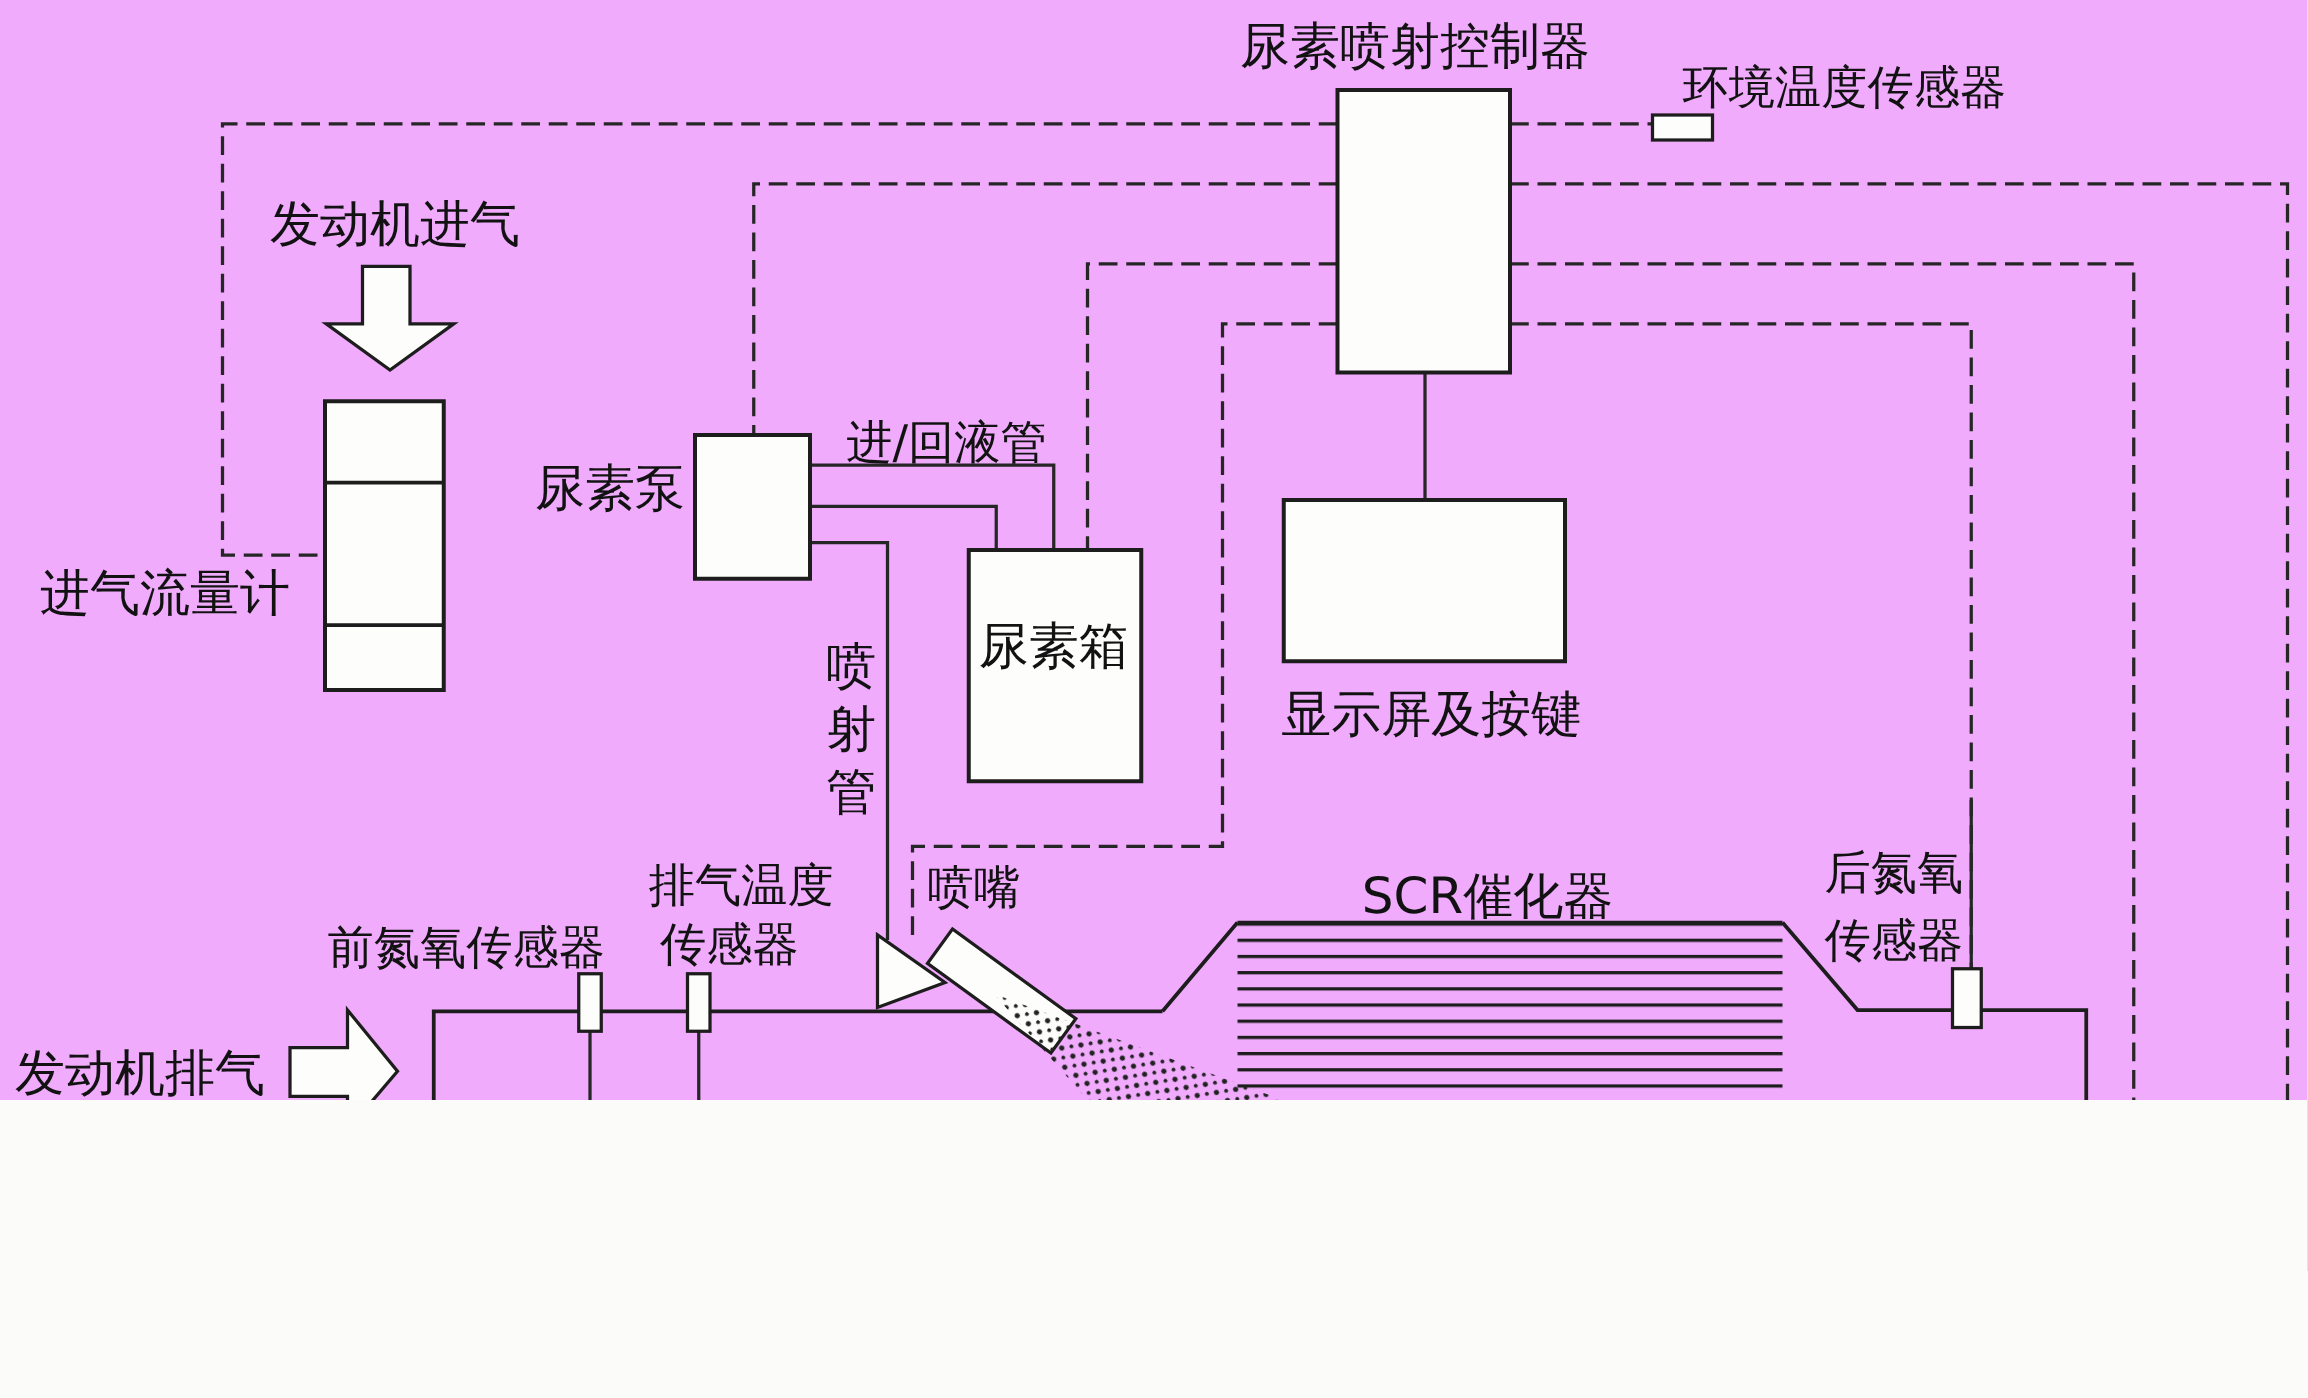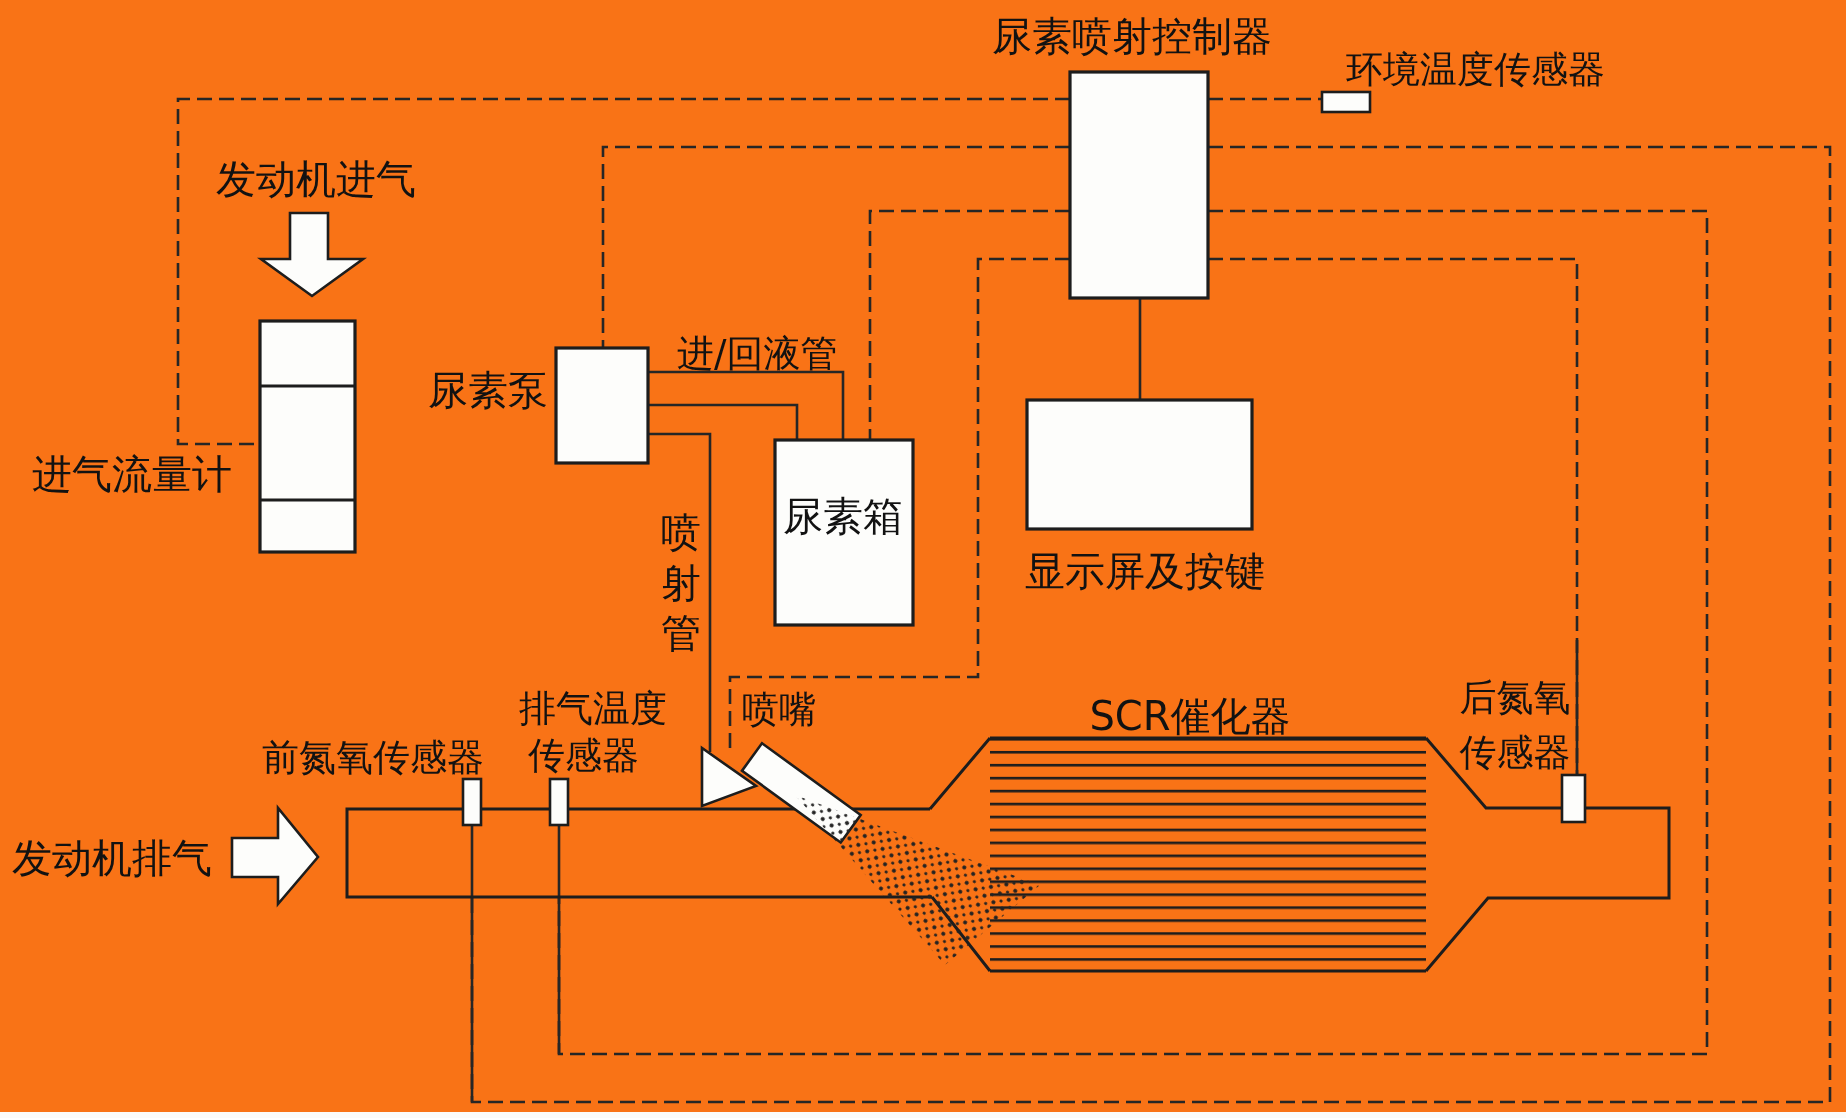--- a/index.html
+++ b/index.html
@@ -1,16 +1,16 @@
 <!DOCTYPE html>
 <html><head>
 <meta charset="utf-8">
 <style>
   html,body{margin:0;padding:0;background:#fbfbf9;overflow:hidden;}
-  .stage{width:1846px;height:1112px;position:relative;background:#f97316;}
+  .stage{width:1846px;height:880px;position:relative;background:#f0abfc;}
   svg{display:block;}
   text{font-family:"DejaVu Sans","Liberation Sans",sans-serif;fill:#121212;}
   .lbl{font-size:40px;}
   .lbl-sm{font-size:37px;}
   .wire{fill:none;stroke:#262626;stroke-width:2.6;stroke-dasharray:15 7;}
   .pipe{fill:none;stroke:#1d1d1d;stroke-width:3;}
   .solidwire{fill:none;stroke:#262626;stroke-width:2.6;}
   .boxc{fill:#fdfdfb;stroke:#1d1d1d;stroke-width:3.2;}
   .sensor{fill:#fdfdfb;stroke:#1d1d1d;stroke-width:2.6;}
 </style>

